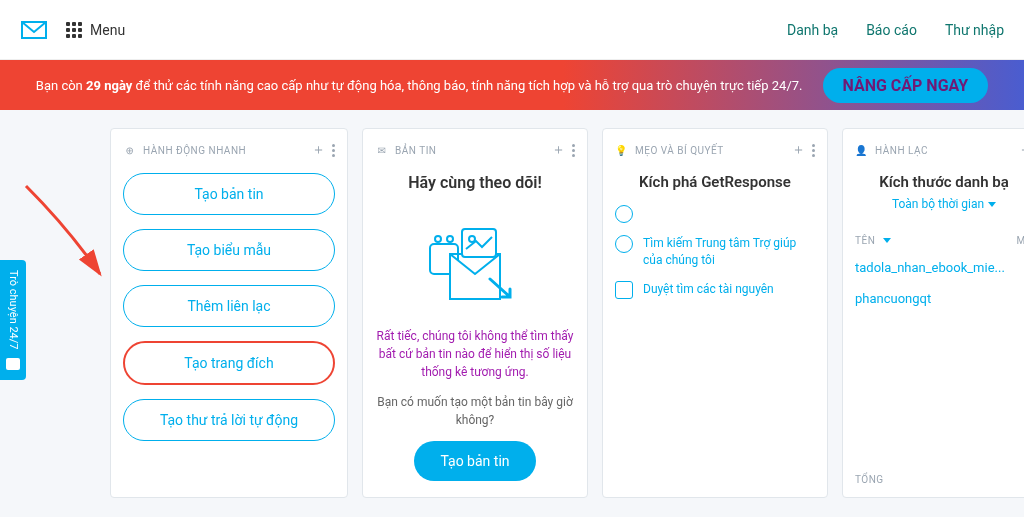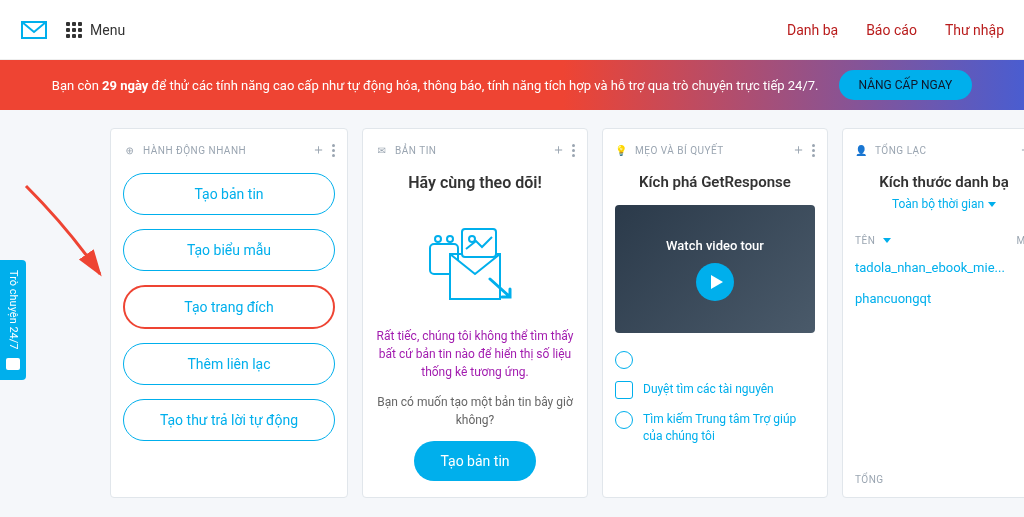--- a/index.html
+++ b/index.html
@@ -5,27 +5,27 @@
 * { margin:0; padding:0; box-sizing:border-box; font-family:-apple-system,BlinkMacSystemFont,"Segoe UI",Roboto,Arial,sans-serif; }
 body { background:#f5f7fa; width:1024px; height:517px; overflow:hidden; position:relative; }
 
 .header { background:#fff; height:60px; display:flex; align-items:center; padding:0 20px; border-bottom:1px solid #eee; }
 .logo { width:28px; height:20px; margin-right:18px; }
 .menu-apps { display:flex; align-items:center; gap:8px; cursor:pointer; }
 .apps-icon { display:grid; grid-template-columns:repeat(3,4px); grid-template-rows:repeat(3,4px); gap:2px; }
 .apps-icon span { background:#333; border-radius:1px; }
 .menu-label { font-size:14px; color:#333; }
 .nav-links { margin-left:auto; display:flex; align-items:center; gap:28px; }
-.nav-link { color:#b91c1c; font-size:14px; text-decoration:none; cursor:pointer; }
+.nav-link { color:#0f766e; font-size:14px; text-decoration:none; cursor:pointer; }
 .create-btn { border:1px solid #00afec; color:#00afec; padding:6px 18px; border-radius:20px; font-size:14px; cursor:pointer; background:transparent; display:flex; align-items:center; gap:6px; }
 .chev { width:0; height:0; border-left:4px solid transparent; border-right:4px solid transparent; border-top:5px solid #00afec; }
 
 .banner { background:linear-gradient(90deg,#e43 0%,#e43 55%,#4a5dd0 100%); height:50px; display:flex; align-items:center; justify-content:center; color:#fff; font-size:13px; gap:20px; }
 .banner strong { font-weight:700; }
-.upgrade-btn { background:#00afec; color:#0f172a; border:none; padding:8px 20px; border-radius:20px; font-size:12px; font-weight:400; cursor:pointer; }
+.upgrade-btn { background:#00afec; color:#701a75; border:none; padding:8px 20px; border-radius:20px; font-size:16px; font-weight:700; cursor:pointer; }
 
 .content { padding:18px 18px 18px 110px; display:flex; gap:14px; }
 .card { background:#fff; border-radius:4px; border:1px solid #e1e6eb; padding:12px; display:flex; flex-direction:column; flex-shrink:0; }
 .card.c1 { width:238px; height:370px; }
 .card.c2 { width:226px; height:370px; }
 .card.c3 { width:226px; height:370px; position:relative; }
 .card.c4 { width:204px; height:370px; }
 
 .card-head { display:flex; align-items:center; gap:6px; color:#9aa5b1; font-size:10px; letter-spacing:.5px; margin-bottom:14px; }
 .card-head .spacer { flex:1; }
@@ -108,22 +108,22 @@
       <span class="spacer"></span>
       <span class="plus-ic">＋</span>
       <span class="dots-ic">
           <span></span>
           <span></span>
           <span></span>
         </span>
     </div>
     <button class="action-btn">Tạo bản tin</button>
     <button class="action-btn">Tạo biểu mẫu</button>
+    <button class="action-btn">Thêm liên lạc</button>
     <button class="action-btn highlight">Tạo trang đích</button>
-    <button class="action-btn">Thêm liên lạc</button>
     <button class="action-btn">Tạo thư trả lời tự động</button>
   </div>
 
   <div class="card c2">
     <div class="card-head">
       <span class="head-icon">✉</span>
       <span>BẢN TIN</span>
       <span class="spacer"></span>
       <span class="plus-ic">＋</span>
       <span class="dots-ic">
@@ -156,45 +156,39 @@
       <span>MẸO VÀ BÍ QUYẾT</span>
       <span class="spacer"></span>
       <span class="plus-ic">＋</span>
       <span class="dots-ic">
           <span></span>
           <span></span>
           <span></span>
         </span>
     </div>
     <div class="c3-title">Kích phá GetResponse</div>
-    <div class="video-thumb">
-      <div class="video-label">Watch video tour</div>
-      <div class="play-btn">
-          <div class="play-tri"></div>
-        </div>
-    </div>
     <div class="link-list">
       <div class="link-item">
         <span class="link-ic circle"></span>
       </div>
       <div class="link-item">
+        <span class="link-ic circle"></span>
+        <span class="link-text">Tìm kiếm Trung tâm Trợ giúp của chúng tôi</span>
+      </div>
+      <div class="link-item">
         <span class="link-ic"></span>
         <span class="link-text">Duyệt tìm các tài nguyên</span>
       </div>
-      <div class="link-item">
-        <span class="link-ic circle"></span>
-        <span class="link-text">Tìm kiếm Trung tâm Trợ giúp của chúng tôi</span>
-      </div>
     </div>
   </div>
 
   <div class="card c4">
     <div class="card-head">
       <span class="head-icon">👤</span>
-      <span>TỔNG LẠC</span>
+      <span>HÀNH LẠC</span>
       <span class="spacer"></span>
       <span class="plus-ic">＋</span>
     </div>
     <div class="c4-title">Kích thước danh bạ</div>
     <div class="time-link">
       <span>Toàn bộ thời gian</span>
       <span class="chev"></span>
     </div>
     <div class="c4-col-head">
       <span class="col1">

